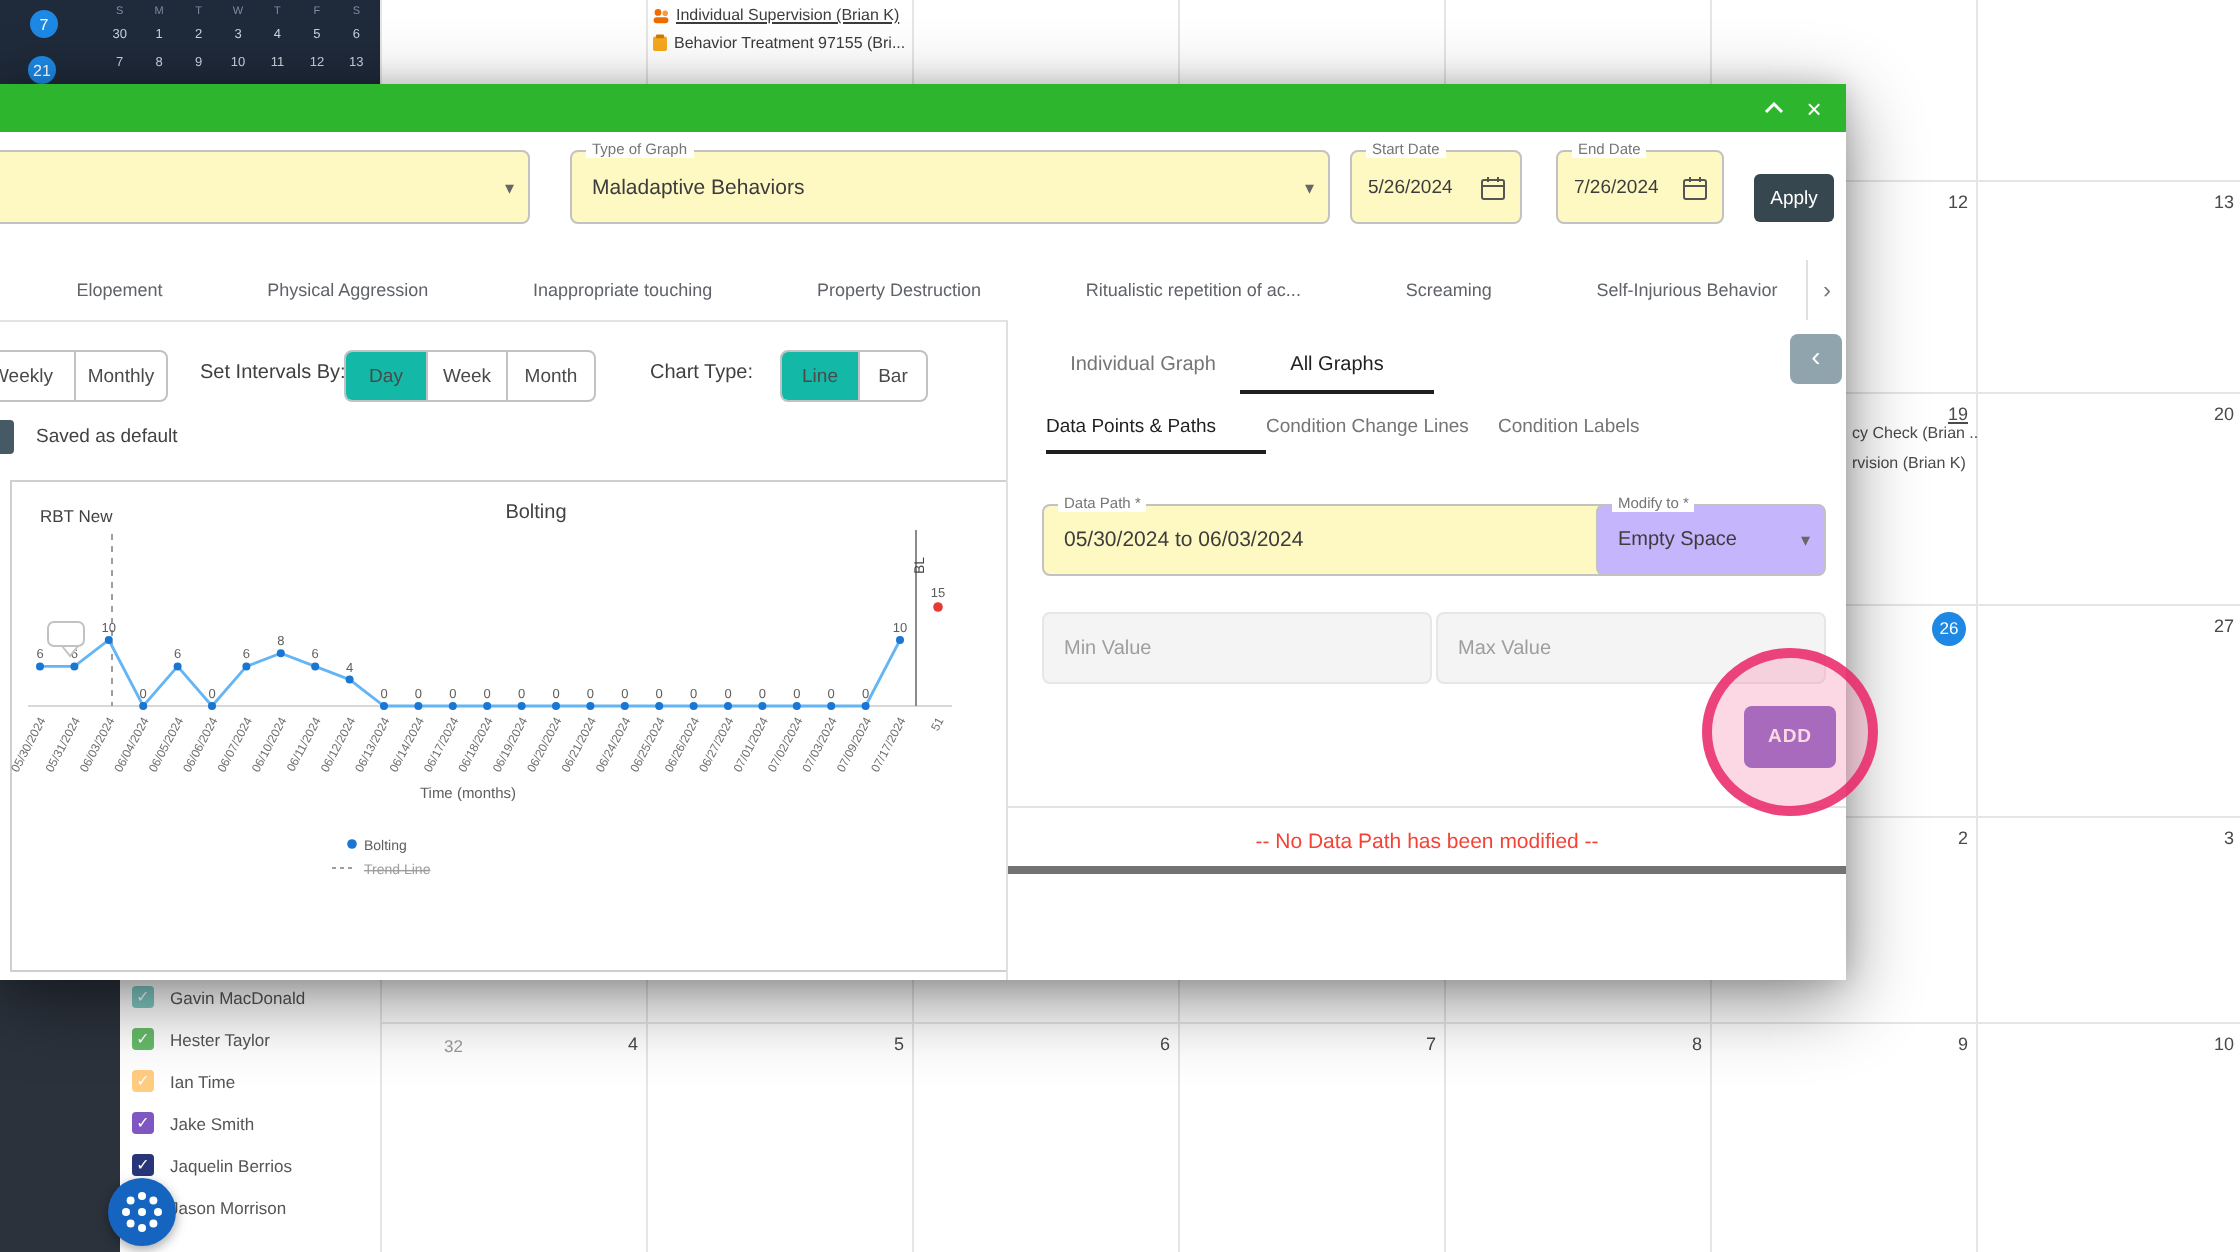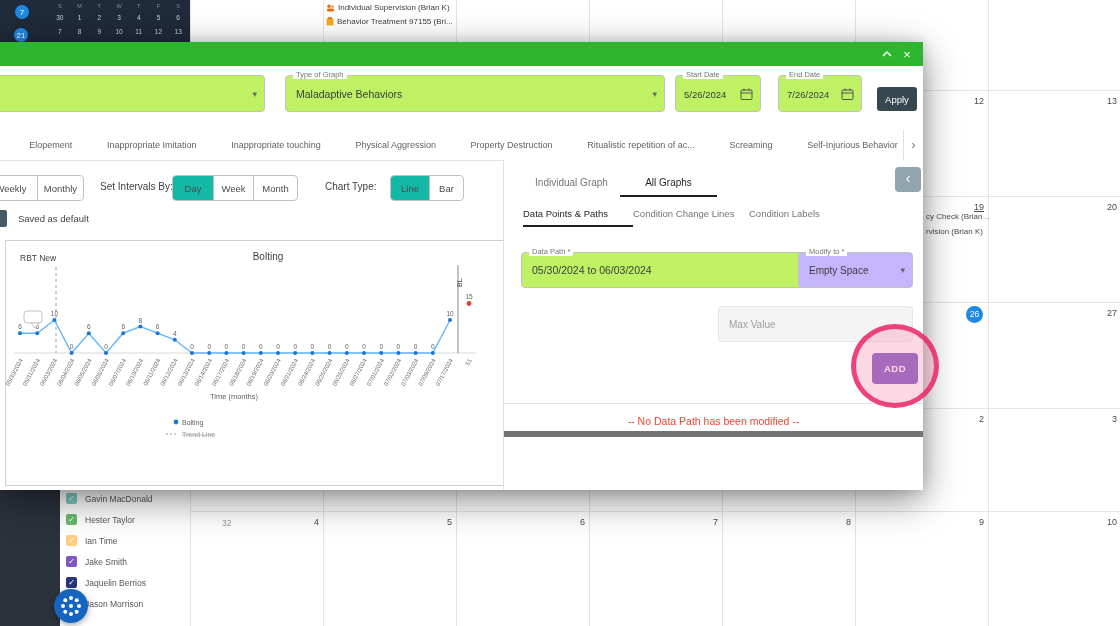--- a/index.html
+++ b/index.html
@@ -35,21 +35,21 @@
   .cname{font-size:8.5px;color:#555;white-space:nowrap}
   .chat-widget{position:absolute;left:54px;top:589px;width:34px;height:34px;border-radius:50%;background:#1565c0;z-index:4;box-shadow:0 2px 6px rgba(0,0,0,.35);display:flex;align-items:center;justify-content:center}
   .chat-ic{width:4px;height:4px;border-radius:50%;background:#fff;box-shadow:8px 0 0 #fff,-8px 0 0 #fff,0 8px 0 #fff,0 -8px 0 #fff,5.7px 5.7px 0 #fff,-5.7px -5.7px 0 #fff,5.7px -5.7px 0 #fff,-5.7px 5.7px 0 #fff}
 
   
   .modal{position:absolute;left:0;top:42px;width:923px;height:448px;background:#fff;z-index:5;box-shadow:0 10px 35px rgba(0,0,0,.45),0 0 12px rgba(0,0,0,.15)}
   .modal-header{position:absolute;left:0;top:0;right:0;height:24px;background:#2db52d}
   .mh-btn{position:absolute;top:4px;width:16px;height:16px;display:flex;align-items:center;justify-content:center;color:#fff;font-size:13px;cursor:pointer}
   .mh-collapse{right:28px}.mh-close{right:8px}
 
-  .field{position:absolute;background:#bef264;border:1px solid #c2c2c2;border-radius:4px}
+  .field{position:absolute;background:#fef9c3;border:1px solid #c2c2c2;border-radius:4px}
   .flabel{position:absolute;top:-6px;left:7px;background:#fff;padding:0 3px;font-size:7.5px;color:#757575;white-space:nowrap}
   .fval{position:absolute;left:10px;top:50%;transform:translateY(-50%);font-size:10.5px;color:#3c3c3c;white-space:nowrap}
   .chev{position:absolute;right:7px;top:50%;transform:translateY(-50%);font-size:9px;color:#666}
   .cal-ic{position:absolute;right:7px;top:50%;transform:translateY(-50%)}
   .f-client{left:-20px;top:33px;width:285px;height:37px}
   .f-graph{left:285px;top:33px;width:380px;height:37px}
   .f-start{left:675px;top:33px;width:86px;height:37px}
   .f-end{left:778px;top:33px;width:84px;height:37px}
   .f-start .fval,.f-end .fval{font-size:9.5px;left:8px}
   .apply-btn{position:absolute;left:877px;top:45px;width:40px;height:24px;background:#37474f;color:#fff;border:none;border-radius:3px;font-size:9.5px;cursor:pointer;font-family:inherit}
@@ -83,21 +83,21 @@
   .rp-subtab{position:absolute;top:40px;height:27px;line-height:27px;font-size:9.5px;color:#757575;cursor:pointer;white-space:nowrap}
   .rp-subtab.active{color:#1f1f1f;border-bottom:2px solid #1f1f1f}
   .f-dp{left:17px;top:92px;width:312px;height:36px}
   .f-mt{left:294px;top:92px;width:115px;height:36px;background:#c4b5fd}
   .f-mt .fval{font-size:10px}
   .val-input{position:absolute;top:146px;width:195px;height:36px;background:#f4f4f4;border:1px solid #e6e6e6;border-radius:4px;padding:0 10px;font-size:10px;color:#333;font-family:inherit;outline:none}
   .val-input::placeholder{color:#9e9e9e}
   .f-min{left:17px}.f-max{left:214px}
   .add-btn{position:absolute;left:368px;top:193px;width:46px;height:31px;background:#7e57c2;color:#fff;border:none;border-radius:4px;font-size:9.5px;font-weight:bold;letter-spacing:.5px;cursor:pointer;font-family:inherit}
   .pink-ring{position:absolute;left:347px;top:164px;width:88px;height:84px;border-radius:50%;border:5px solid rgba(233,30,99,.8);background:rgba(244,143,177,.35);pointer-events:none;z-index:6}
-  .rp-msg{position:absolute;left:0;top:243px;width:100%;height:34px;line-height:34px;text-align:center;color:#f44336;font-size:10.5px;border-top:1px solid #e3e3e3;border-bottom:6px solid #737373}
+  .rp-msg{position:absolute;left:0;top:243px;width:100%;height:34px;line-height:34px;text-align:center;color:#f44336;font-size:10.5px;border-top:1px solid #e3e3e3;border-bottom:4px solid #737373}
 </style>
 </head>
 <body>
 
 <div class="screen">
 
   <div class="bg-cal" id="bgcal">
       <div class="vline" style="left: 0px;"></div>
       <div class="vline" style="left: 133px;"></div>
       <div class="vline" style="left: 266px;"></div>
@@ -121,21 +121,21 @@
       <div class="cal-date" style="left: 95px; top: 517px;">4</div>
       <div class="cal-date" style="left: 228px; top: 517px;">5</div>
       <div class="cal-date" style="left: 361px; top: 517px;">6</div>
       <div class="cal-date" style="left: 494px; top: 517px;">7</div>
       <div class="cal-date" style="left: 627px; top: 517px;">8</div>
       <div class="cal-date" style="left: 760px; top: 517px;">9</div>
       <div class="cal-date" style="left: 893px; top: 517px;">10</div>
       <div class="week-num">32</div>
       <div class="trunc-ev" style="top: 212px;">cy Check (Brian ..</div>
       <div class="trunc-ev" style="top: 227px;">rvision (Brian K)</div>
-      <div class="agenda-row" style="top: 3px;">
+      <div class="agenda-row" style="top: 3px; text-decoration: underline;">
         <span class="agi">
           <svg width="9" height="8" viewBox="0 0 9 8">
             <circle cx="3" cy="2.2" r="1.7" fill="#ef6c00"></circle>
             <circle cx="6.6" cy="2.6" r="1.4" fill="#f59d3d"></circle>
             <rect x="0.8" y="4.6" width="7.4" height="3" rx="1.5" fill="#ef6c00"></rect>
           </svg>
         </span>
         <span>Individual Supervision (Brian K)</span>
       </div>
       <div class="agenda-row" style="top: 17px;">
@@ -249,23 +249,22 @@
           <rect x="1" y="2.5" width="11" height="9.5" rx="1" fill="none" stroke="#555"></rect>
           <line x1="1" y1="5.5" x2="12" y2="5.5" stroke="#555"></line>
           <line x1="4" y1="1" x2="4" y2="3.5" stroke="#555"></line>
           <line x1="9" y1="1" x2="9" y2="3.5" stroke="#555"></line>
         </svg>
     </div>
     <button class="apply-btn">Apply</button>
 
     <div class="btabs" id="btabs">
         <div class="btab">Elopement</div>
-        <div class="btab">Inappropriate Imitation</div>
+        <div class="btab">Physical Aggression</div>
         <div class="btab">Inappropriate touching</div>
-        <div class="btab">Physical Aggression</div>
         <div class="btab">Property Destruction</div>
         <div class="btab">Ritualistic repetition of ac...</div>
         <div class="btab">Screaming</div>
         <div class="btab">Self-Injurious Behavior</div>
       </div>
     <div class="btabs-more">›</div>
     <div class="tabs-sep"></div>
 
     <div class="chip-group g-period">
       <div class="chip" style="width:52px">Weekly</div>
@@ -401,19 +400,20 @@
       <div class="field f-dp">
         <span class="flabel">Data Path *</span>
         <span class="fval">05/30/2024 to 06/03/2024</span>
         <span class="chev">▾</span>
       </div>
       <div class="field f-mt">
         <span class="flabel">Modify to *</span>
         <span class="fval">Empty Space</span>
         <span class="chev">▾</span>
       </div>
+      <input class="val-input f-min" placeholder="Min Value" style="">
       <input class="val-input f-max" placeholder="Max Value" style="">
       <button class="add-btn">ADD</button>
       <div class="pink-ring"></div>
       <div class="rp-msg">-- No Data Path has been modified --</div>
     </div>
   </div>
 </div>
 
 </body></html>

